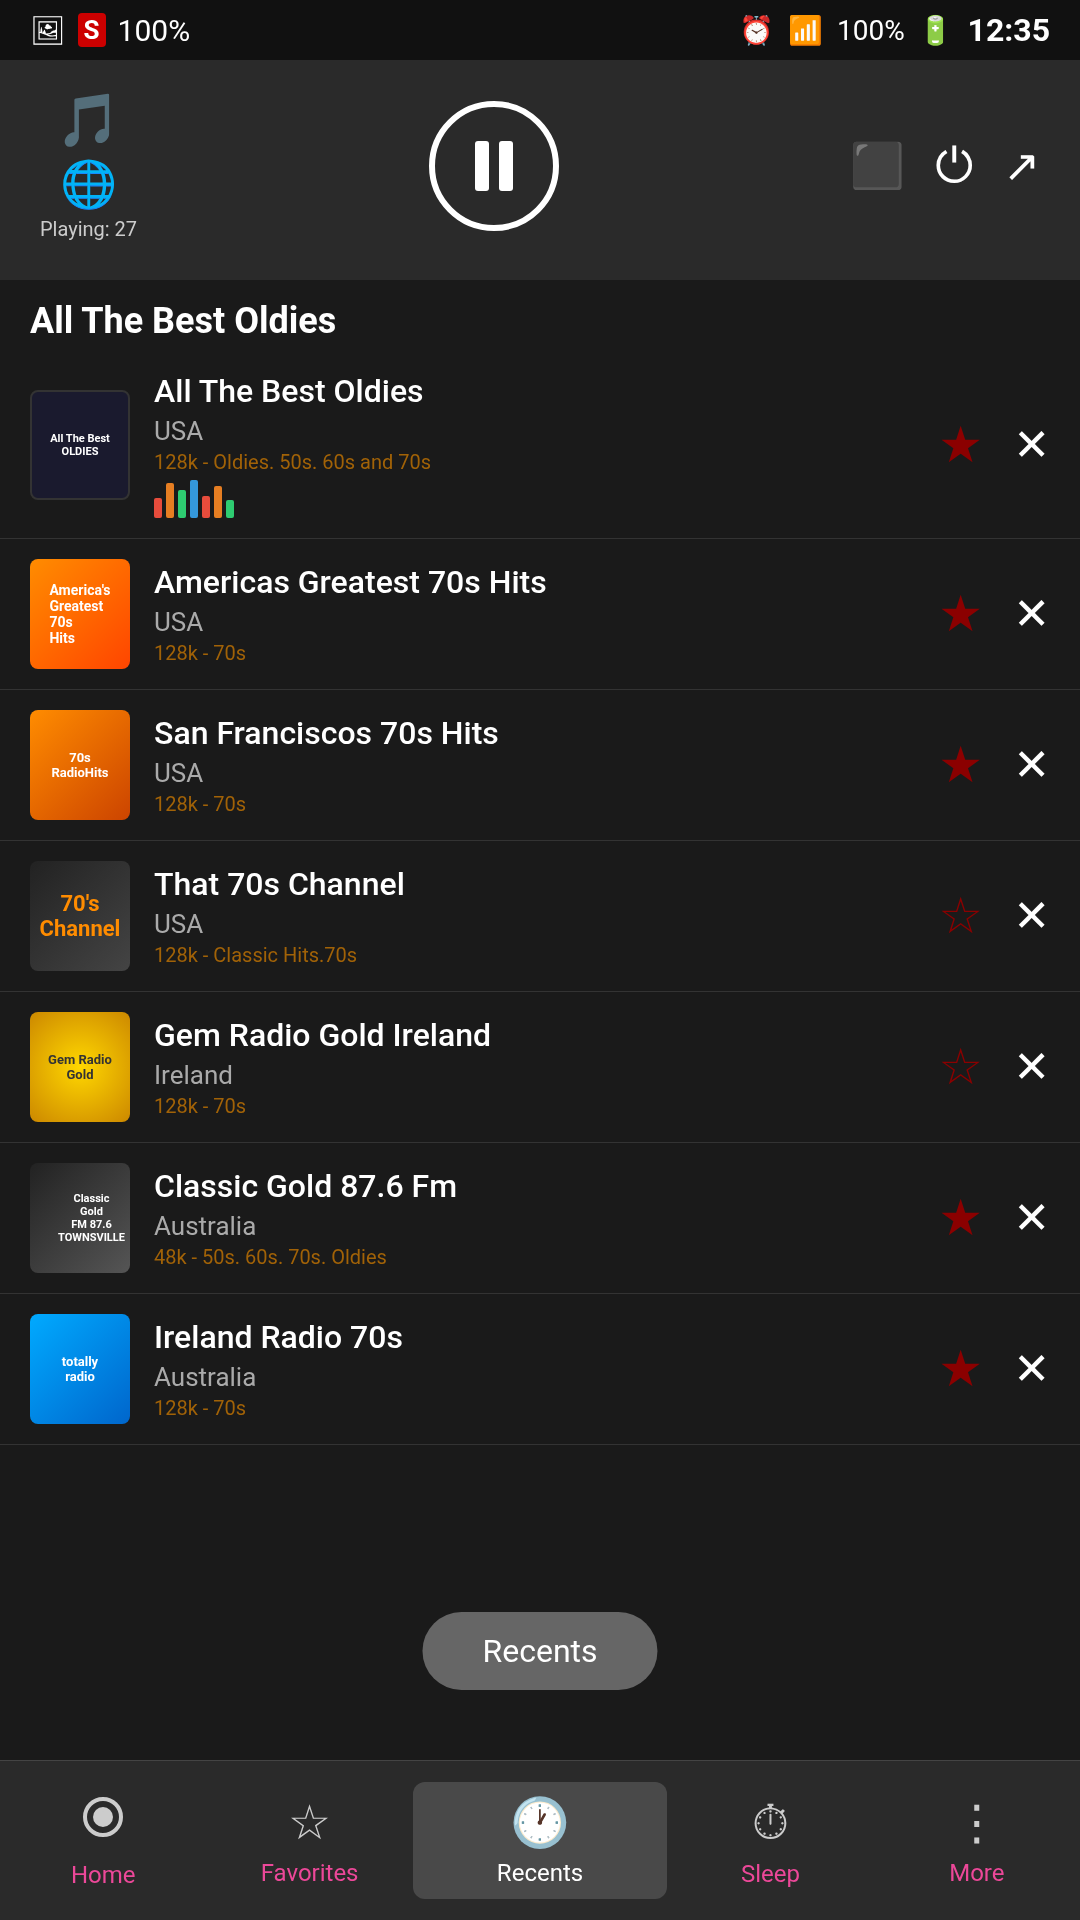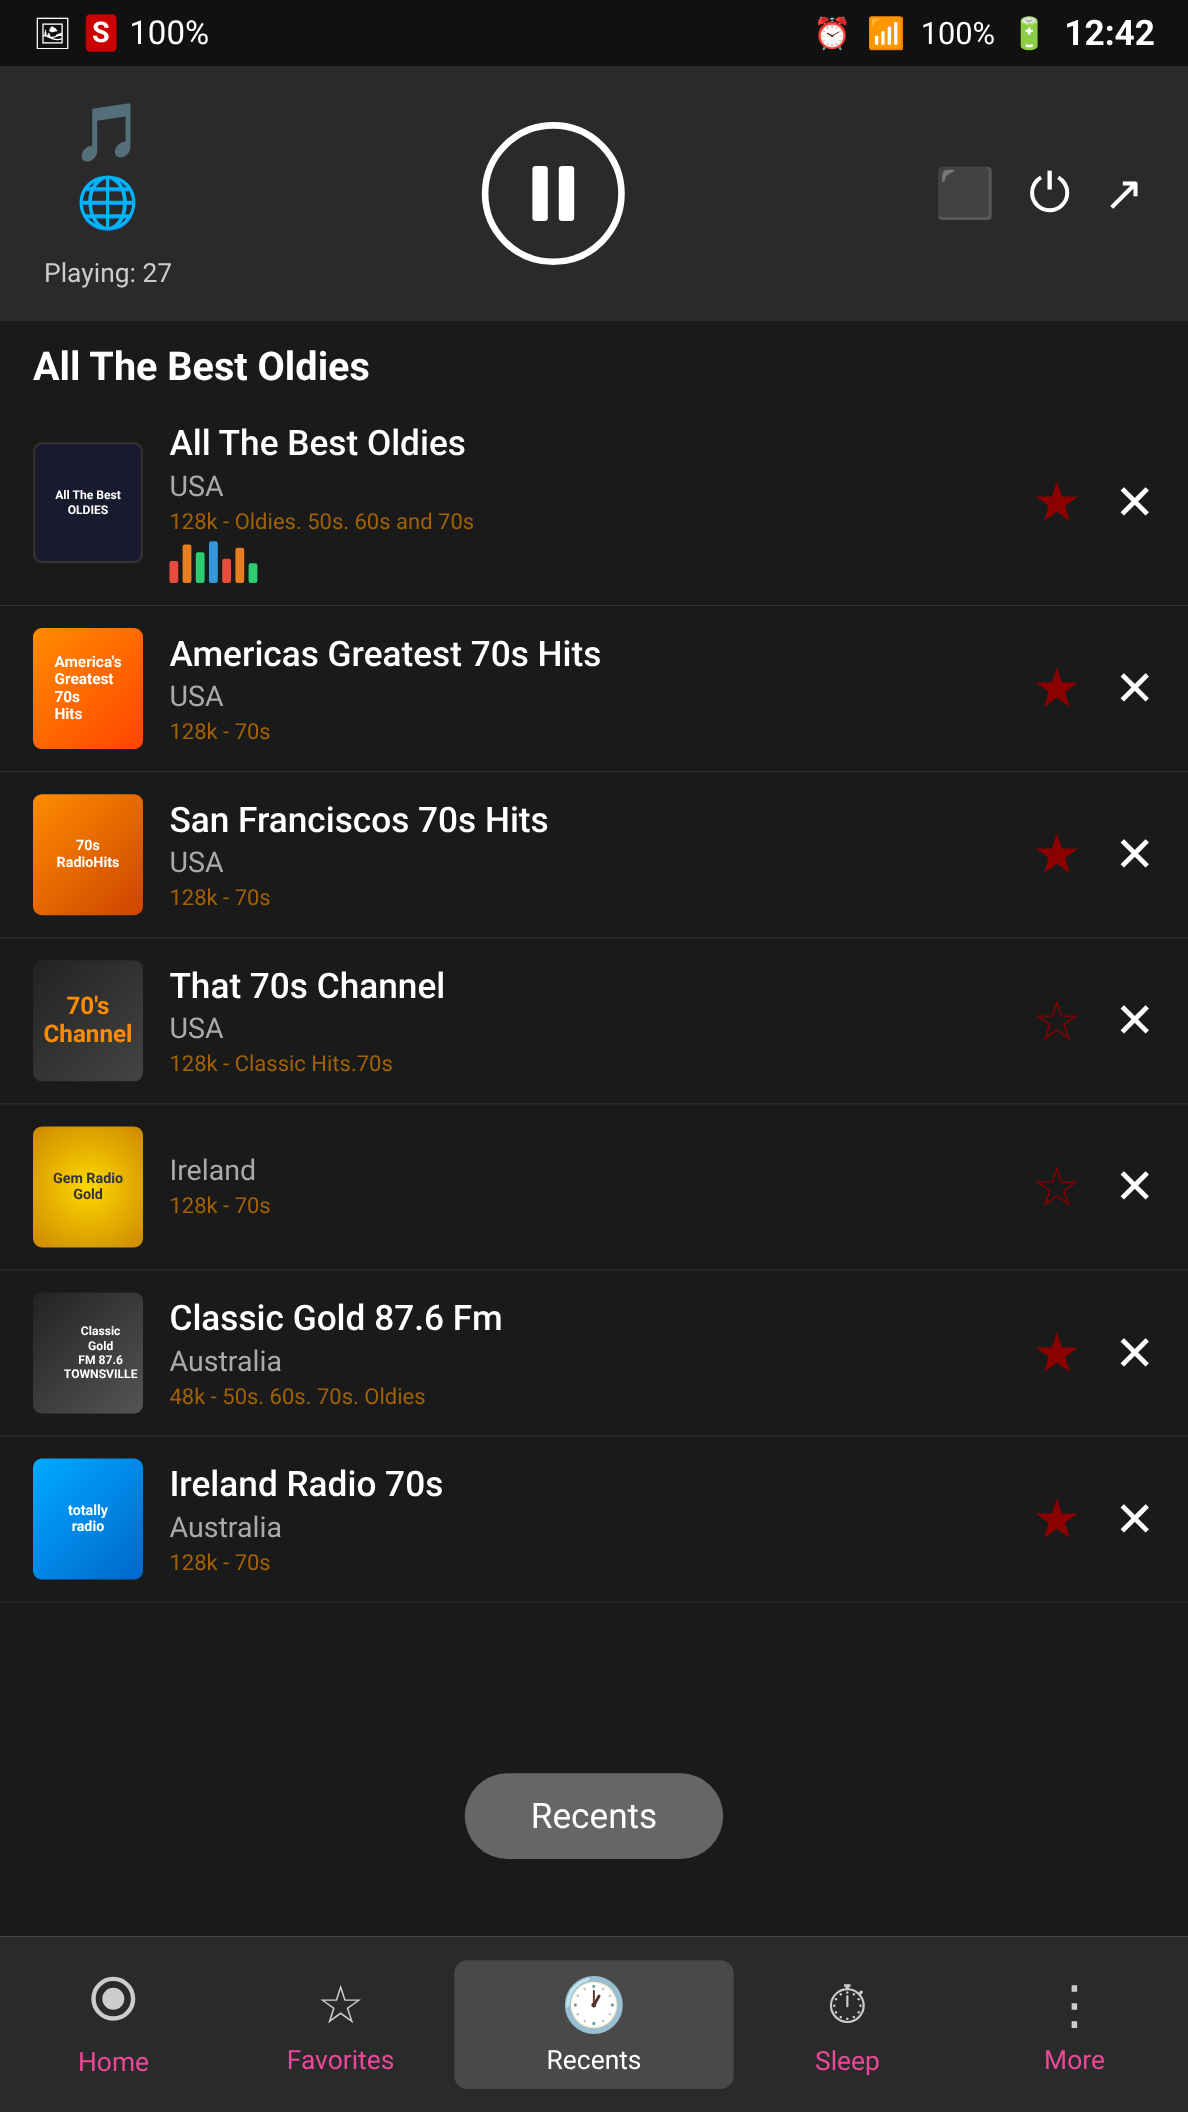--- a/index.html
+++ b/index.html
@@ -53,23 +53,22 @@
       justify-content: space-between;
       margin-bottom: 10px;
     }
     .player-left-icons {
       display: flex;
       flex-direction: column;
       align-items: center;
       gap: 6px;
     }
     .playing-label {
-      font-size: 24px;
+      font-size: 20px;
       color: #ccc;
-      margin-top: 16px;
     }
     .player-center {
       display: flex;
       align-items: center;
       justify-content: center;
     }
     .pause-btn {
       width: 130px;
       height: 130px;
       border-radius: 50%;
@@ -291,21 +290,21 @@
   <div class="status-left">
     <span>🖼</span>
     <span style="font-size:26px;background:#c00;padding:2px 6px;border-radius:4px;color:#fff;font-weight:bold;">S</span>
     <span style="font-size:30px;">100%</span>
   </div>
   <div class="status-right">
     <span>⏰</span>
     <span>📶</span>
     <span>100%</span>
     <span>🔋</span>
-    <span style="font-size:32px;font-weight:bold;">12:42</span>
+    <span style="font-size:32px;font-weight:bold;">12:35</span>
   </div>
 </div>
 
 <div class="content-area">
 
   <div class="player-header">
     <div class="player-controls-row">
 
       <div class="player-left-icons">
         <span style="font-size:52px;">🎵</span>
@@ -393,20 +392,21 @@
         </div>
         <div class="station-actions">
           <span style="font-size: 50px; color: rgb(139, 0, 0); cursor: pointer;">☆</span>
           <span style="font-size: 44px; color: rgb(255, 255, 255); cursor: pointer;">✕</span>
         </div>
       </div>
       <div class="station-item">
         <div class="station-logo logo-gem" style="white-space: pre-line;">Gem Radio
 Gold</div>
         <div class="station-info">
+          <div class="station-name">Gem Radio Gold Ireland</div>
           <div class="station-country">Ireland</div>
           <div class="station-bitrate">128k - 70s</div>
         </div>
         <div class="station-actions">
           <span style="font-size: 50px; color: rgb(139, 0, 0); cursor: pointer;">☆</span>
           <span style="font-size: 44px; color: rgb(255, 255, 255); cursor: pointer;">✕</span>
         </div>
       </div>
       <div class="station-item">
         <div class="station-logo logo-classic" style="white-space: pre-line;">Classic

